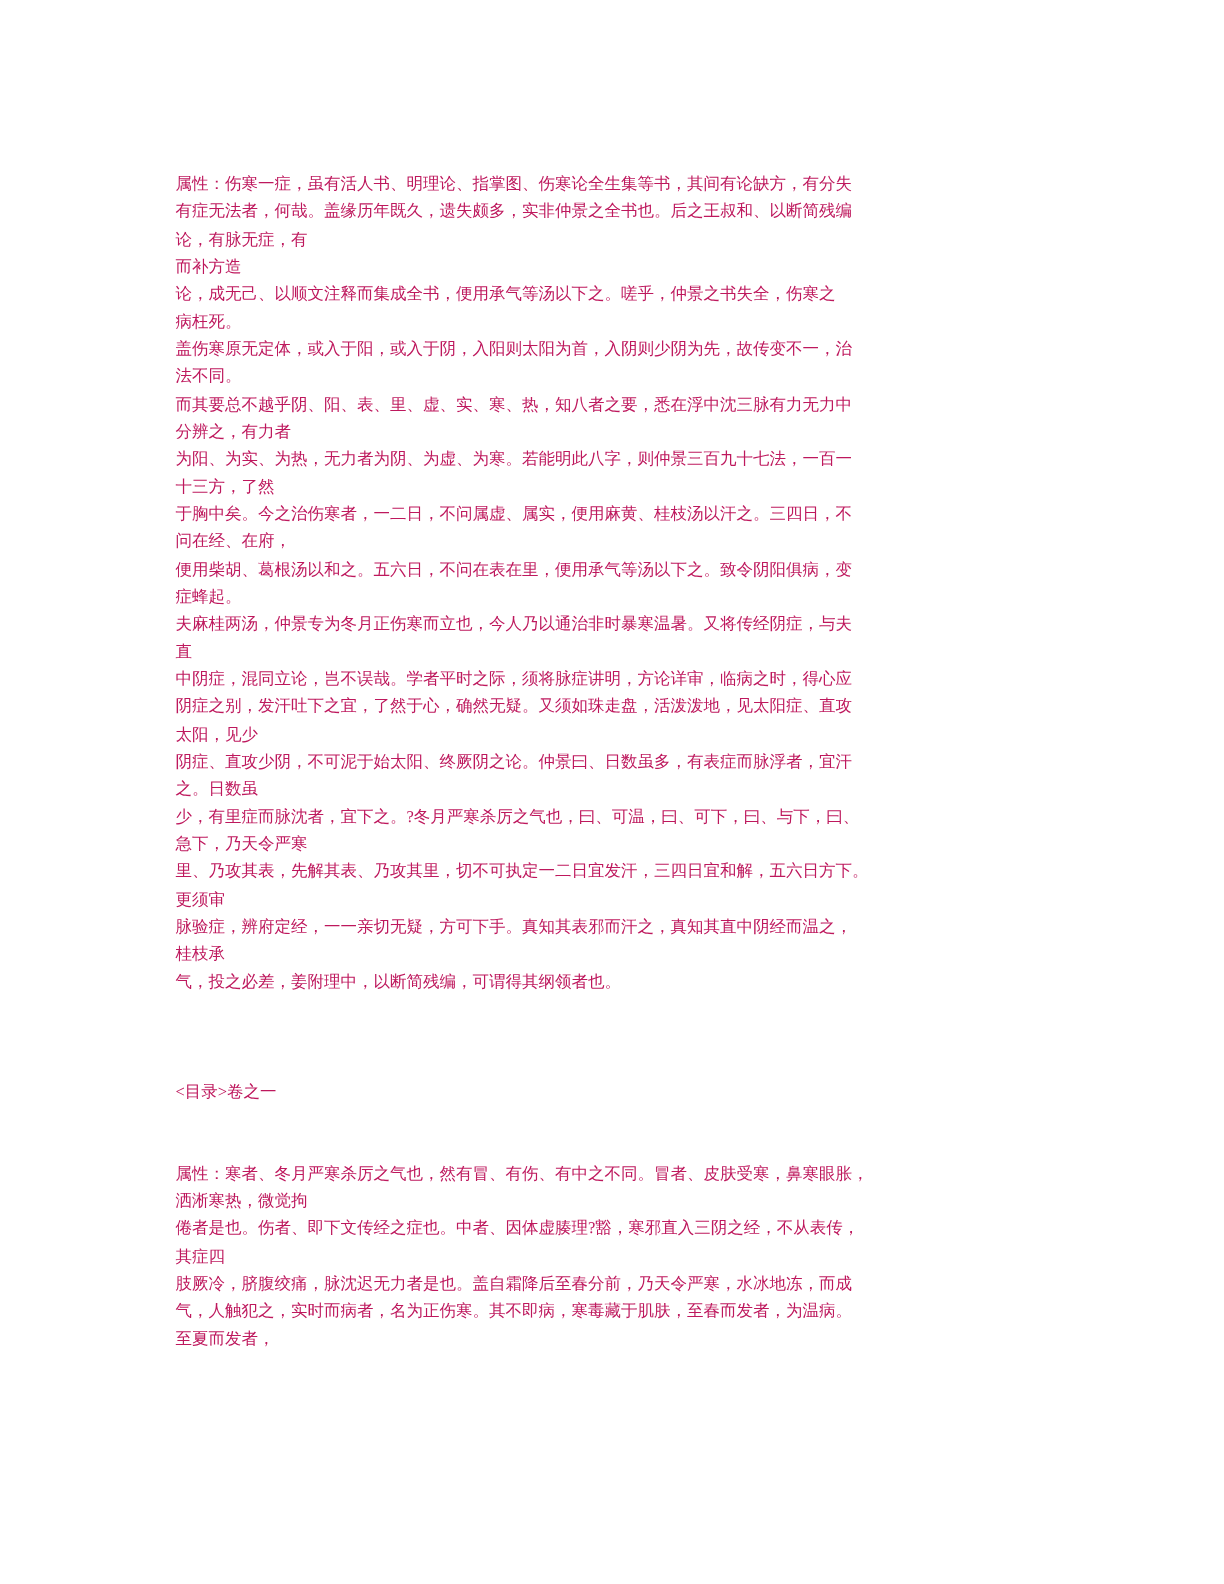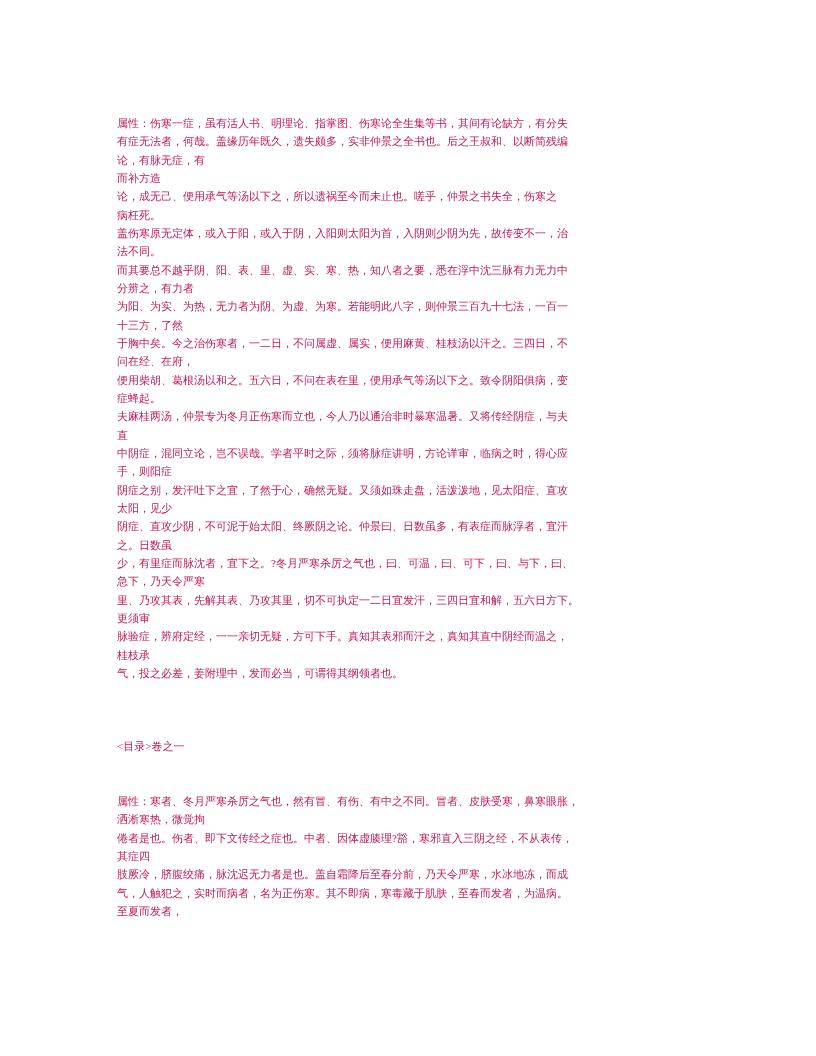--- a/index.html
+++ b/index.html
@@ -31,47 +31,46 @@
 </style>
 </head>
 <body>
 
 <div class="page">
   <div id="text-body">
       <div class="text-line">属性：伤寒一症，虽有活人书、明理论、指掌图、伤寒论全生集等书，其间有论缺方，有分失</div>
       <div class="text-line">有症无法者，何哉。盖缘历年既久，遗失颇多，实非仲景之全书也。后之王叔和、以断简残编</div>
       <div class="text-line">论，有脉无症，有</div>
       <div class="text-line">而补方造</div>
-      <div class="text-line">论，成无己、便用承气等汤以下之，所以遗祸至今而未止也。嗟乎，仲景之书失全，伤寒之</div>
+      <div class="text-line">论，成无己、以顺文注释而集成全书，便用承气等汤以下之。嗟乎，仲景之书失全，伤寒之</div>
       <div class="text-line">病枉死。</div>
       <div class="text-line">盖伤寒原无定体，或入于阳，或入于阴，入阳则太阳为首，入阴则少阴为先，故传变不一，治</div>
       <div class="text-line">法不同。</div>
       <div class="text-line">而其要总不越乎阴、阳、表、里、虚、实、寒、热，知八者之要，悉在浮中沈三脉有力无力中</div>
       <div class="text-line">分辨之，有力者</div>
       <div class="text-line">为阳、为实、为热，无力者为阴、为虚、为寒。若能明此八字，则仲景三百九十七法，一百一</div>
       <div class="text-line">十三方，了然</div>
       <div class="text-line">于胸中矣。今之治伤寒者，一二日，不问属虚、属实，便用麻黄、桂枝汤以汗之。三四日，不</div>
       <div class="text-line">问在经、在府，</div>
       <div class="text-line">便用柴胡、葛根汤以和之。五六日，不问在表在里，便用承气等汤以下之。致令阴阳俱病，变</div>
       <div class="text-line">症蜂起。</div>
       <div class="text-line">夫麻桂两汤，仲景专为冬月正伤寒而立也，今人乃以通治非时暴寒温暑。又将传经阴症，与夫</div>
       <div class="text-line">直</div>
       <div class="text-line">中阴症，混同立论，岂不误哉。学者平时之际，须将脉症讲明，方论详审，临病之时，得心应</div>
-      <div class="text-line">手，则阳症</div>
       <div class="text-line">阴症之别，发汗吐下之宜，了然于心，确然无疑。又须如珠走盘，活泼泼地，见太阳症、直攻</div>
       <div class="text-line">太阳，见少</div>
       <div class="text-line">阴症、直攻少阴，不可泥于始太阳、终厥阴之论。仲景曰、日数虽多，有表症而脉浮者，宜汗</div>
       <div class="text-line">之。日数虽</div>
       <div class="text-line">少，有里症而脉沈者，宜下之。?冬月严寒杀厉之气也，曰、可温，曰、可下，曰、与下，曰、</div>
       <div class="text-line">急下，乃天令严寒</div>
       <div class="text-line">里、乃攻其表，先解其表、乃攻其里，切不可执定一二日宜发汗，三四日宜和解，五六日方下。</div>
       <div class="text-line">更须审</div>
       <div class="text-line">脉验症，辨府定经，一一亲切无疑，方可下手。真知其表邪而汗之，真知其直中阴经而温之，</div>
       <div class="text-line">桂枝承</div>
-      <div class="text-line">气，投之必差，姜附理中，发而必当，可谓得其纲领者也。</div>
+      <div class="text-line">气，投之必差，姜附理中，以断简残编，可谓得其纲领者也。</div>
       <div class="text-line">&nbsp;</div>
       <div class="text-line">&nbsp;</div>
       <div class="text-line">&nbsp;</div>
       <div class="text-line">&lt;目录&gt;卷之一</div>
       <div class="text-line">&nbsp;</div>
       <div class="text-line">&nbsp;</div>
       <div class="text-line">属性：寒者、冬月严寒杀厉之气也，然有冒、有伤、有中之不同。冒者、皮肤受寒，鼻寒眼胀，</div>
       <div class="text-line">洒淅寒热，微觉拘</div>
       <div class="text-line">倦者是也。伤者、即下文传经之症也。中者、因体虚腠理?豁，寒邪直入三阴之经，不从表传，</div>
       <div class="text-line">其症四</div>

